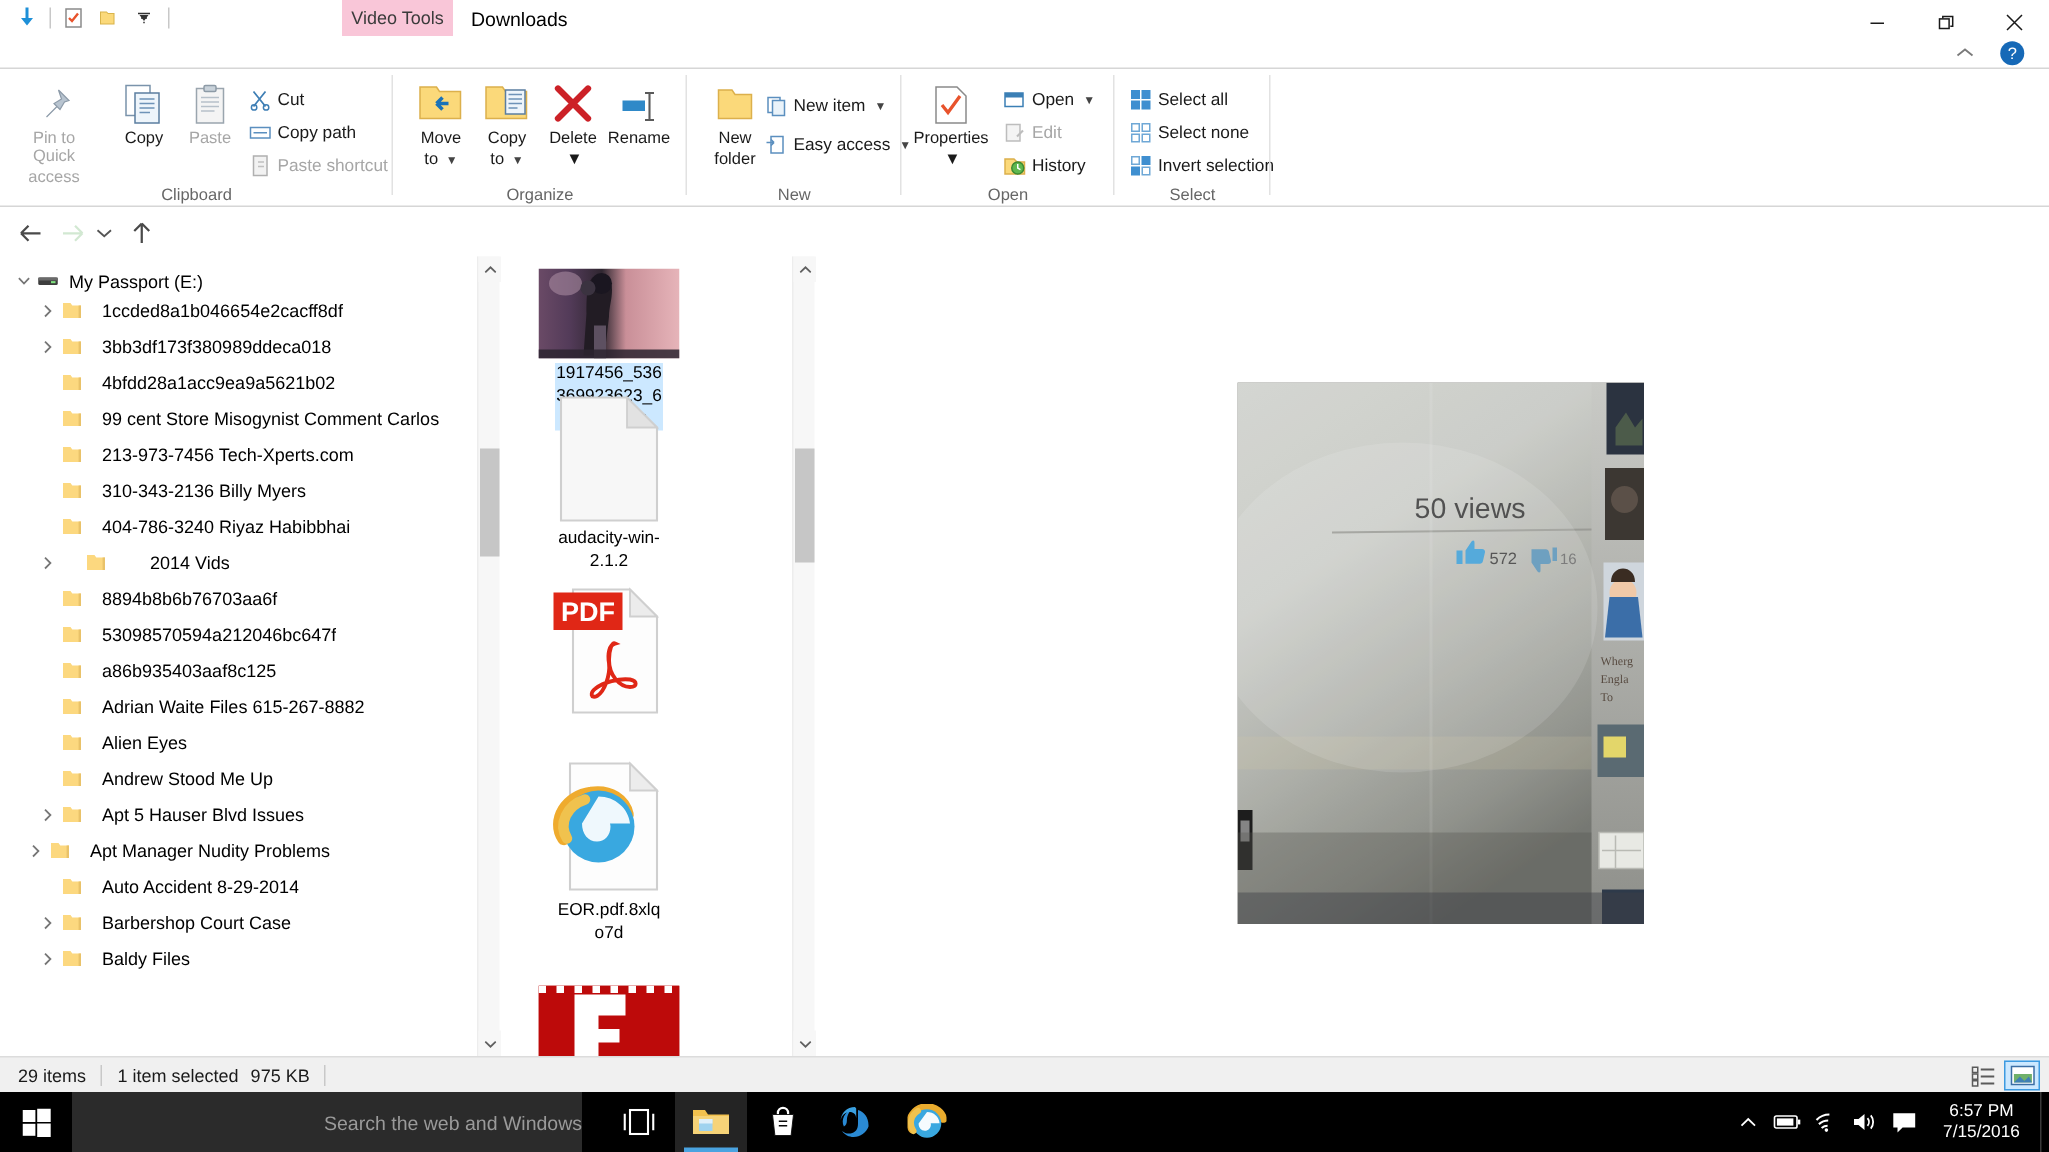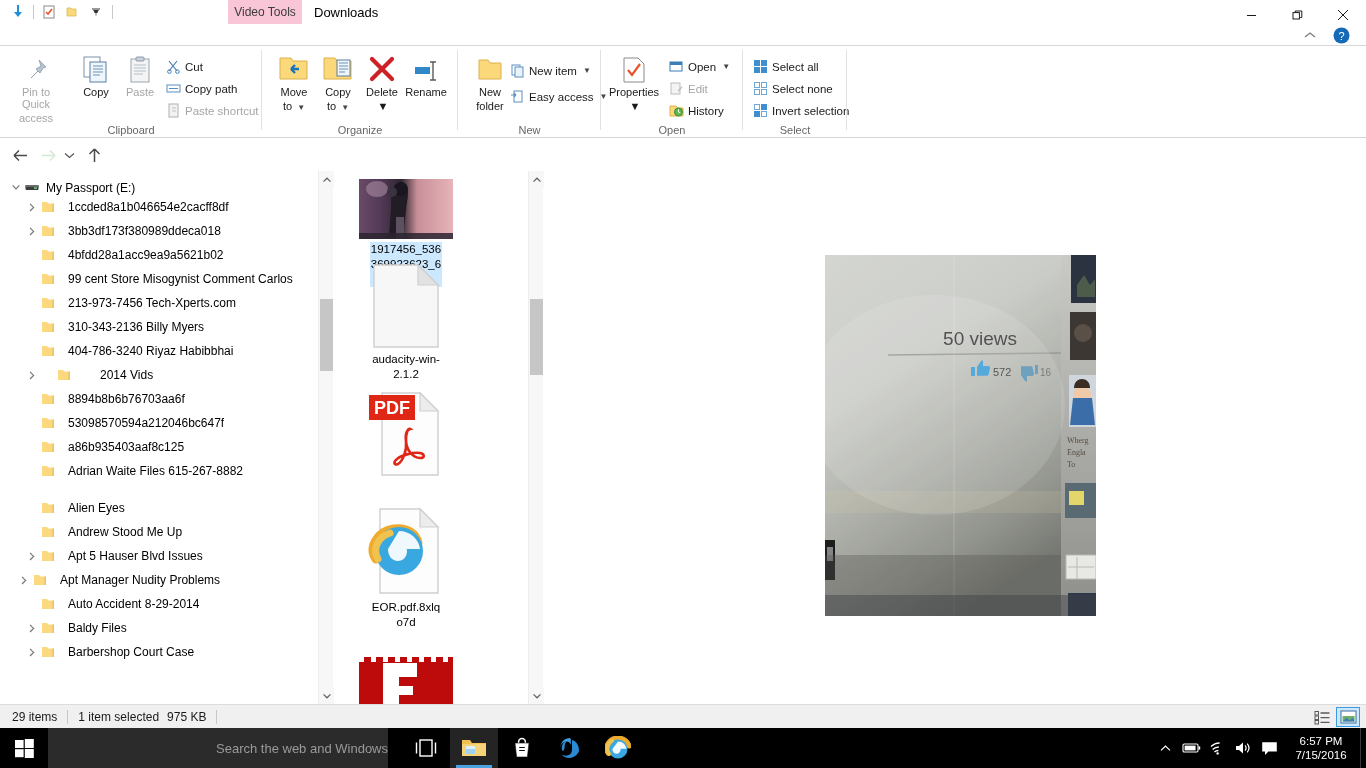--- a/index.html
+++ b/index.html
@@ -689,21 +689,21 @@
           <div class="tree-row" style="padding-left: 24px;">
             <span class="tw"></span>
             <span style="display: inline-flex; margin-right: 6px; flex: 0 0 16px;">
               <svg width="16" height="16" viewBox="0 0 16 16" class="folder-ico">
                 <path d="M2 3h5l1.2 1.6H14V13H2z" fill="#fcd87f"></path>
                 <path d="M12.4 4.6H14V13h-1.6z" fill="#e9c269"></path>
               </svg>
             </span>
             <span class="tree-label">Adrian Waite Files 615-267-8882</span>
           </div>
-          <div class="tree-row" style="padding-left: 24px; margin-top: 13px;">
+          <div class="tree-row" style="padding-left: 24px;">
             <span class="tw"></span>
             <span style="display: inline-flex; margin-right: 6px; flex: 0 0 16px;">
               <svg width="16" height="16" viewBox="0 0 16 16" class="folder-ico">
                 <path d="M2 3h5l1.2 1.6H14V13H2z" fill="#fcd87f"></path>
                 <path d="M12.4 4.6H14V13h-1.6z" fill="#e9c269"></path>
               </svg>
             </span>
             <span class="tree-label">Alien Eyes</span>
           </div>
           <div class="tree-row" style="padding-left: 24px;">
@@ -759,35 +759,35 @@
               <svg width="8" height="9" viewBox="0 0 8 9">
                 <path d="M2 0.8L5.6 4.4L2 8" stroke="#767676" stroke-width="1.2" fill="none"></path>
               </svg>
             </span>
             <span style="display: inline-flex; margin-right: 6px; flex: 0 0 16px;">
               <svg width="16" height="16" viewBox="0 0 16 16" class="folder-ico">
                 <path d="M2 3h5l1.2 1.6H14V13H2z" fill="#fcd87f"></path>
                 <path d="M12.4 4.6H14V13h-1.6z" fill="#e9c269"></path>
               </svg>
             </span>
-            <span class="tree-label">Baldy Files</span>
+            <span class="tree-label">Barbershop Court Case</span>
           </div>
           <div class="tree-row" style="padding-left: 24px;">
             <span class="tw">
               <svg width="8" height="9" viewBox="0 0 8 9">
                 <path d="M2 0.8L5.6 4.4L2 8" stroke="#767676" stroke-width="1.2" fill="none"></path>
               </svg>
             </span>
             <span style="display: inline-flex; margin-right: 6px; flex: 0 0 16px;">
               <svg width="16" height="16" viewBox="0 0 16 16" class="folder-ico">
                 <path d="M2 3h5l1.2 1.6H14V13H2z" fill="#fcd87f"></path>
                 <path d="M12.4 4.6H14V13h-1.6z" fill="#e9c269"></path>
               </svg>
             </span>
-            <span class="tree-label">Barbershop Court Case</span>
+            <span class="tree-label">Baldy Files</span>
           </div>
         </div>
     </div>
 
     <div class="sb" style="left:318px;">
       <div class="sb-arrow up">
         <svg width="8" height="6" viewBox="0 0 8 6">
             <path d="M.5 4.6L4 1.2l3.5 3.4" stroke="#606060" stroke-width="1.2" fill="none"></path>
           </svg>
       </div>

